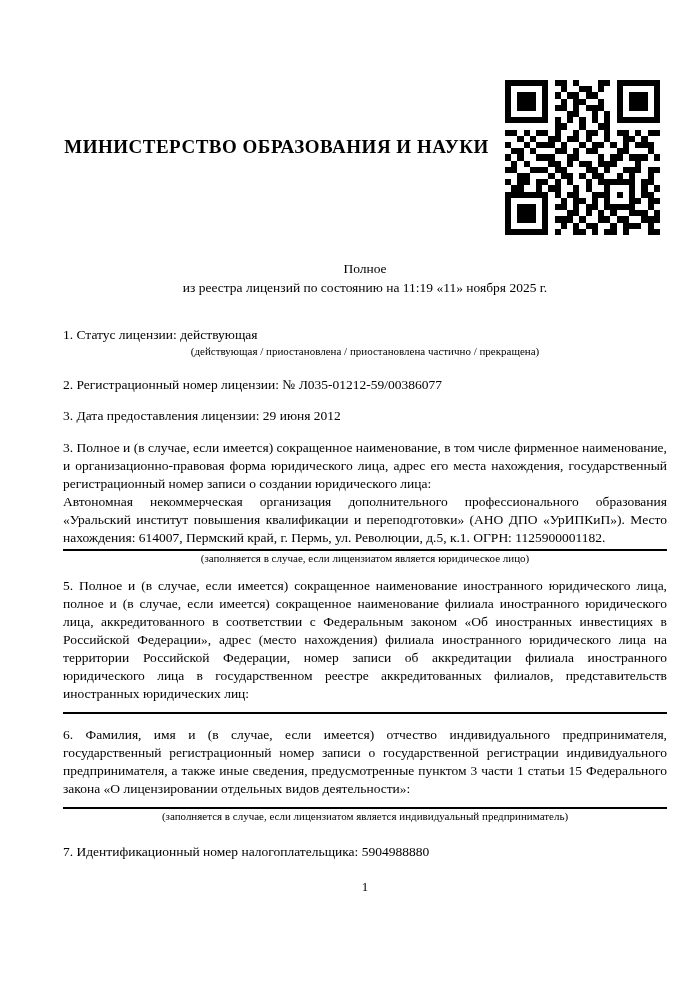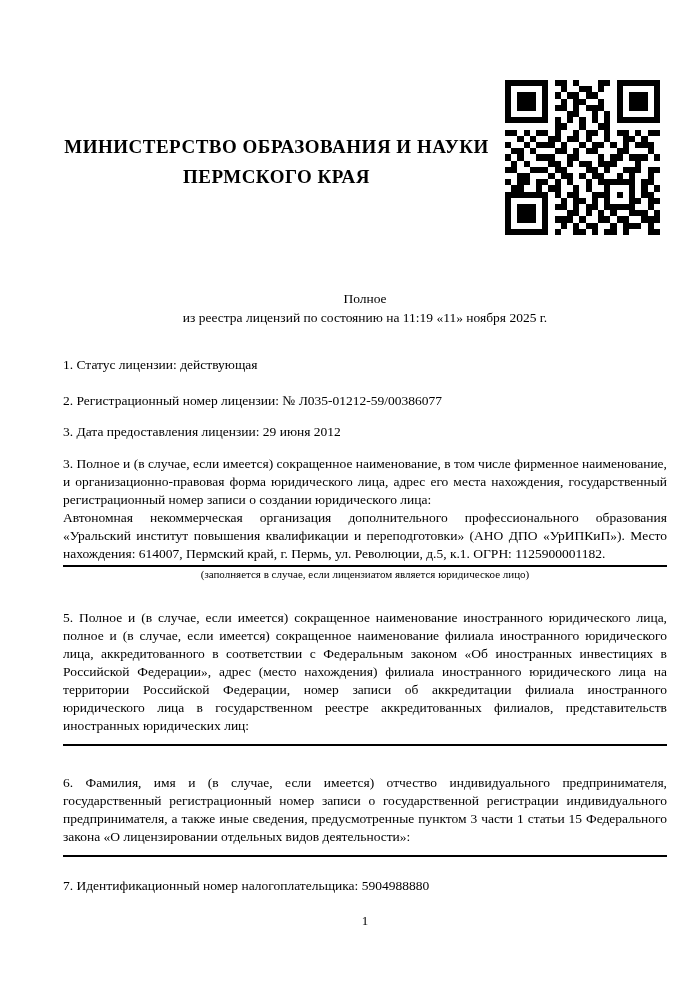--- a/index.html
+++ b/index.html
@@ -73,21 +73,21 @@
   }
   .rule.gap { margin-top: 9px; }
   .rule-caption {
     font-size: 11px;
     line-height: 14px;
     text-align: center;
   }
   .mt18 { margin-top: 18px; }
   .mt13 { margin-top: 13px; }
   .mt14 { margin-top: 14px; }
-  .mt19 { margin-top: 28px; }
+  .mt19 { margin-top: 12px; }
   .mt20 { margin-top: 20px; }
   
   .page-number {
     margin-top: 18px;
     text-align: center;
     font-size: 13px;
     line-height: 16px;
   }
 </style>
 </head>
@@ -720,32 +720,32 @@
       <div class="qr-cell"></div>
       <div class="qr-cell"></div>
       <div class="qr-cell dark" style="background: rgb(0, 0, 0);"></div>
       <div class="qr-cell dark" style="background: rgb(0, 0, 0);"></div>
     </div>
 
   <div class="content">
 
     <div class="ministry">
       <div class="ministry-line">МИНИСТЕРСТВО ОБРАЗОВАНИЯ И НАУКИ</div>
-      <div class="ministry-line">ПЕРМСКОГО КРАЯ</div>
     </div>
 
     <div class="doc-title">
       <div>Полное</div>
       <div>из реестра лицензий по состоянию на 11:19 «11» ноября 2025 г.</div>
     </div>
 
     <div class="items">
 
       <div>
         <p class="item-line">1. Статус лицензии: действующая</p>
+        <div class="rule-caption">(действующая / приостановлена / приостановлена частично / прекращена)</div>
       </div>
 
       <div class="mt18">
         <p class="item-line">2. Регистрационный номер лицензии: № Л035-01212-59/00386077</p>
       </div>
 
       <div class="mt13">
         <p class="item-line">3. Дата предоставления лицензии: 29 июня 2012</p>
       </div>
 
@@ -757,20 +757,21 @@
       </div>
 
       <div class="mt19">
         <p class="item-par">5. Полное и (в случае, если имеется) сокращенное наименование иностранного юридического лица, полное и (в случае, если имеется) сокращенное наименование филиала иностранного юридического лица, аккредитованного в соответствии с Федеральным законом «Об иностранных инвестициях в Российской Федерации», адрес (место нахождения) филиала иностранного юридического лица на территории Российской Федерации, номер записи об аккредитации филиала иностранного юридического лица в государственном реестре аккредитованных филиалов, представительств иностранных юридических лиц:</p>
         <div class="rule gap"></div>
       </div>
 
       <div class="mt19">
         <p class="item-par">6. Фамилия, имя и (в случае, если имеется) отчество индивидуального предпринимателя, государственный регистрационный номер записи о государственной регистрации индивидуального предпринимателя, а также иные сведения, предусмотренные пунктом 3 части 1 статьи 15 Федерального закона «О лицензировании отдельных видов деятельности»:</p>
         <div class="rule gap"></div>
+        <div class="rule-caption">(заполняется в случае, если лицензиатом является индивидуальный предприниматель)</div>
       </div>
 
       <div class="mt20">
         <p class="item-line">7. Идентификационный номер налогоплательщика: 5904988880</p>
       </div>
 
     </div>
 
     <div class="page-number">1</div>
 

